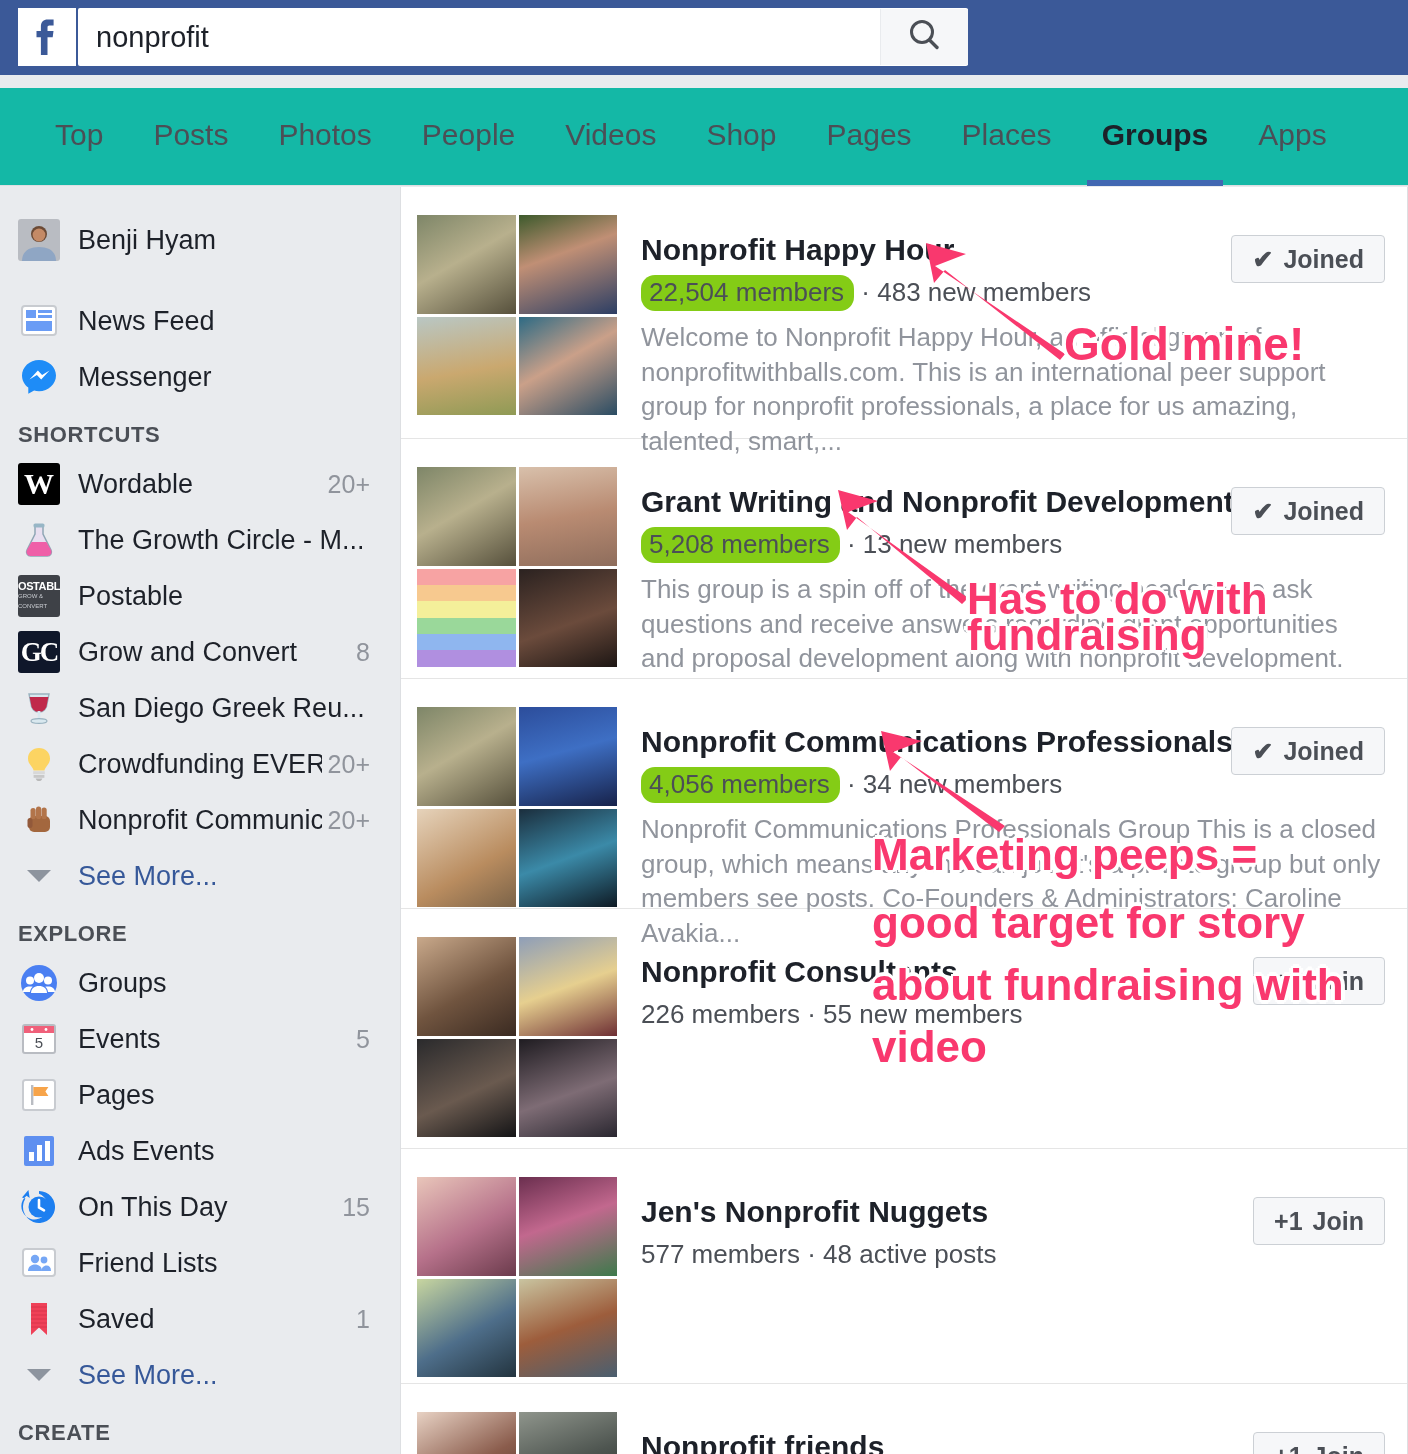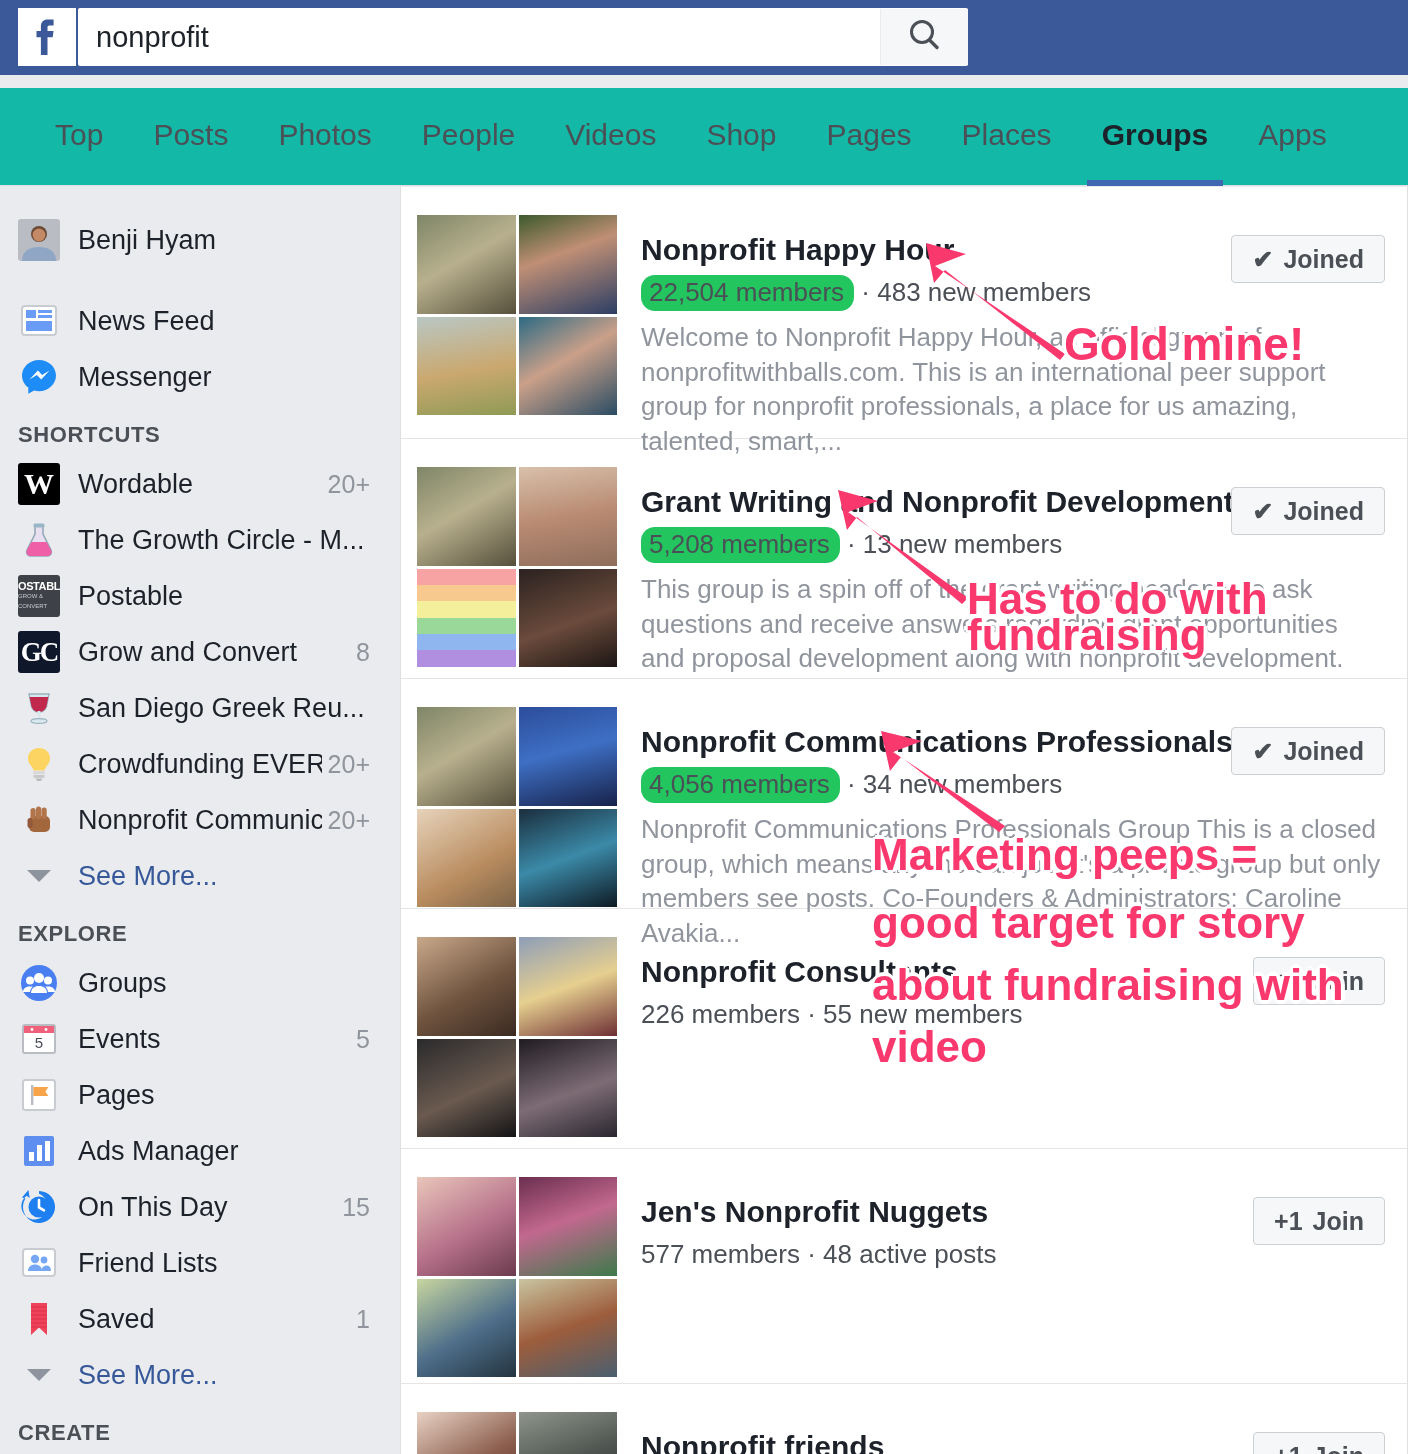--- a/index.html
+++ b/index.html
@@ -99,21 +99,21 @@
     gap:3px; margin-right:24px;
   }
   .thumbs div{ width:100%; height:100%; }
   .rinfo{ flex:1; min-width:0; padding-top:18px; }
   .rtitle{
     font-size:30px; font-weight:bold; color:#1d2129;
     margin-bottom:10px; white-space:nowrap;
   }
   .rmeta{ font-size:26px; color:#4b4f56; margin-bottom:12px; display:inline-block; }
   .rmeta .hl{
-    background:#22c55e; border-radius:14px; padding:2px 10px 4px 8px;
+    background:#84cc16; border-radius:14px; padding:2px 10px 4px 8px;
     box-decoration-break:clone;
   }
   .rdesc{ font-size:26px; color:#90949c; line-height:1.33; max-width:740px; }
   .rbtn{
     position:absolute; right:22px; top:48px;
     background:#f6f7f9; border:1px solid #ccd0d5; border-radius:4px;
     height:48px; padding:0 20px; font-size:25px; font-weight:bold; color:#4b4f56;
     display:flex; align-items:center; gap:10px; cursor:pointer;
     font-family:"Liberation Sans", sans-serif;
   }
@@ -338,21 +338,21 @@
 
   <div class="side-row">
     <span class="side-ico">
       <svg width="38" height="38" viewBox="0 0 38 38">
         <rect x="4" y="4" width="30" height="30" rx="2" fill="#5e8ff0"></rect>
         <rect x="9" y="20" width="5" height="9" fill="#fff"></rect>
         <rect x="17" y="13" width="5" height="16" fill="#fff"></rect>
         <rect x="25" y="9" width="5" height="20" fill="#fff"></rect>
       </svg>
     </span>
-    <span class="side-label">Ads Manager</span>
+    <span class="side-label">Ads Events</span>
     <span class="side-count"></span>
   </div>
 
   <div class="side-row">
     <span class="side-ico">
       <svg width="40" height="40" viewBox="0 0 40 40">
         <path d="M20 4a16 16 0 1 1-13.6 7.6l-3.4-1.2L9.4 3l1.3 8-3.1-2.3A13.2 13.2 0 1 0 20 6.8z" fill="#1d7ff0"></path>
         <circle cx="20" cy="20" r="10.5" fill="#1d7ff0"></circle>
         <path d="M20 13v7.4l5 3" stroke="#fff" stroke-width="2.6" fill="none" stroke-linecap="round"></path>
       </svg>

